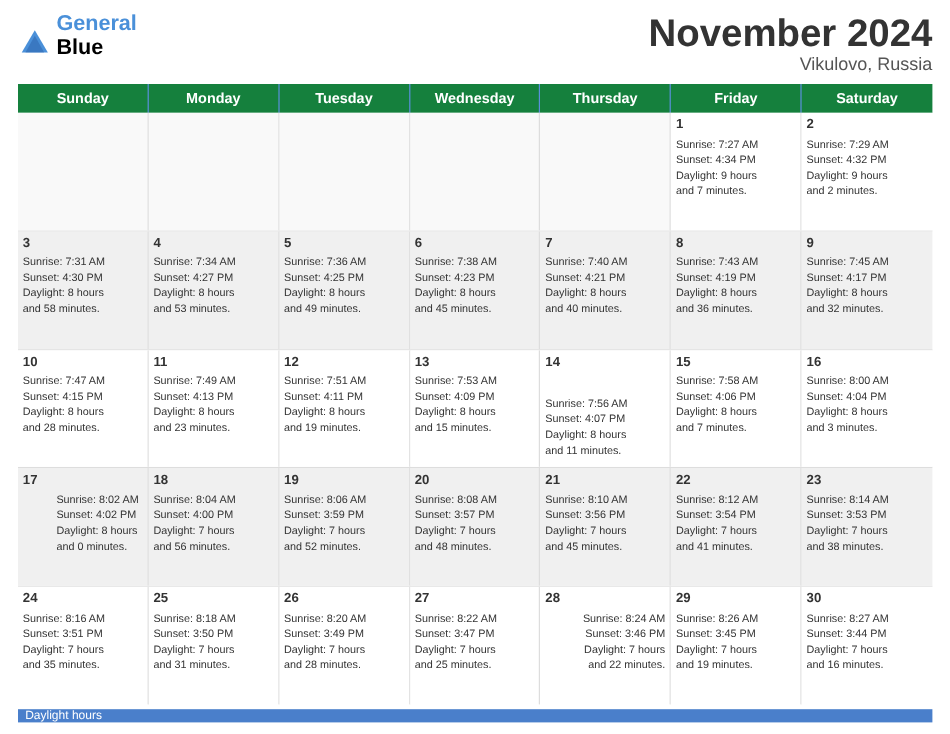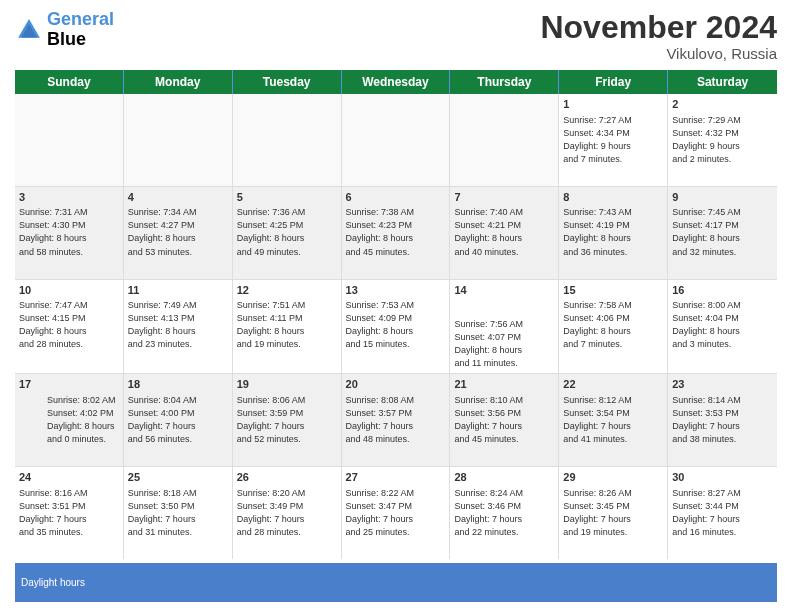--- a/index.html
+++ b/index.html
@@ -18,21 +18,21 @@
       flex-direction: column;
     }
     .header {
       display: flex;
       justify-content: space-between;
       align-items: flex-start;
       margin-bottom: 8px;
     }
     .logo {
       display: flex;
-      align-items: center;
+      align-items: flex-end;
       gap: 4px;
     }
     .logo-text {
       font-size: 18px;
       font-weight: bold;
       color: #333;
       line-height: 1.1;
     }
     .logo-text span {
       color: #4a90d9;
@@ -106,21 +106,21 @@
     }
     .cell-text {
       font-size: 9px;
       color: #333;
       line-height: 1.45;
     }
     .footer-bar {
       background: #4a7fcb;
       color: white;
       font-size: 10px;
-      padding: 14px 6px;
+      padding: 0 6px;
       margin-top: 4px;
       text-align: left;
     }
   </style>
 </head>
 <body>
 
 <div class="page">
   <div class="header">
     <div class="logo">
@@ -348,21 +348,21 @@
           </div>
           <div class="cal-cell">
             <span class="day-num">27</span>
             <div class="cell-text" style="white-space: pre-line;">Sunrise: 8:22 AM
 Sunset: 3:47 PM
 Daylight: 7 hours
 and 25 minutes.</div>
           </div>
           <div class="cal-cell">
             <span class="day-num">28</span>
-            <div class="cell-text" style="white-space: pre-line;">Sunrise: 8:24 AM
+            <div class="cell-text" style="white-space: pre-line; text-align: right;">Sunrise: 8:24 AM
 Sunset: 3:46 PM
 Daylight: 7 hours
 and 22 minutes.</div>
           </div>
           <div class="cal-cell">
             <span class="day-num">29</span>
             <div class="cell-text" style="white-space: pre-line;">Sunrise: 8:26 AM
 Sunset: 3:45 PM
 Daylight: 7 hours
 and 19 minutes.</div>

